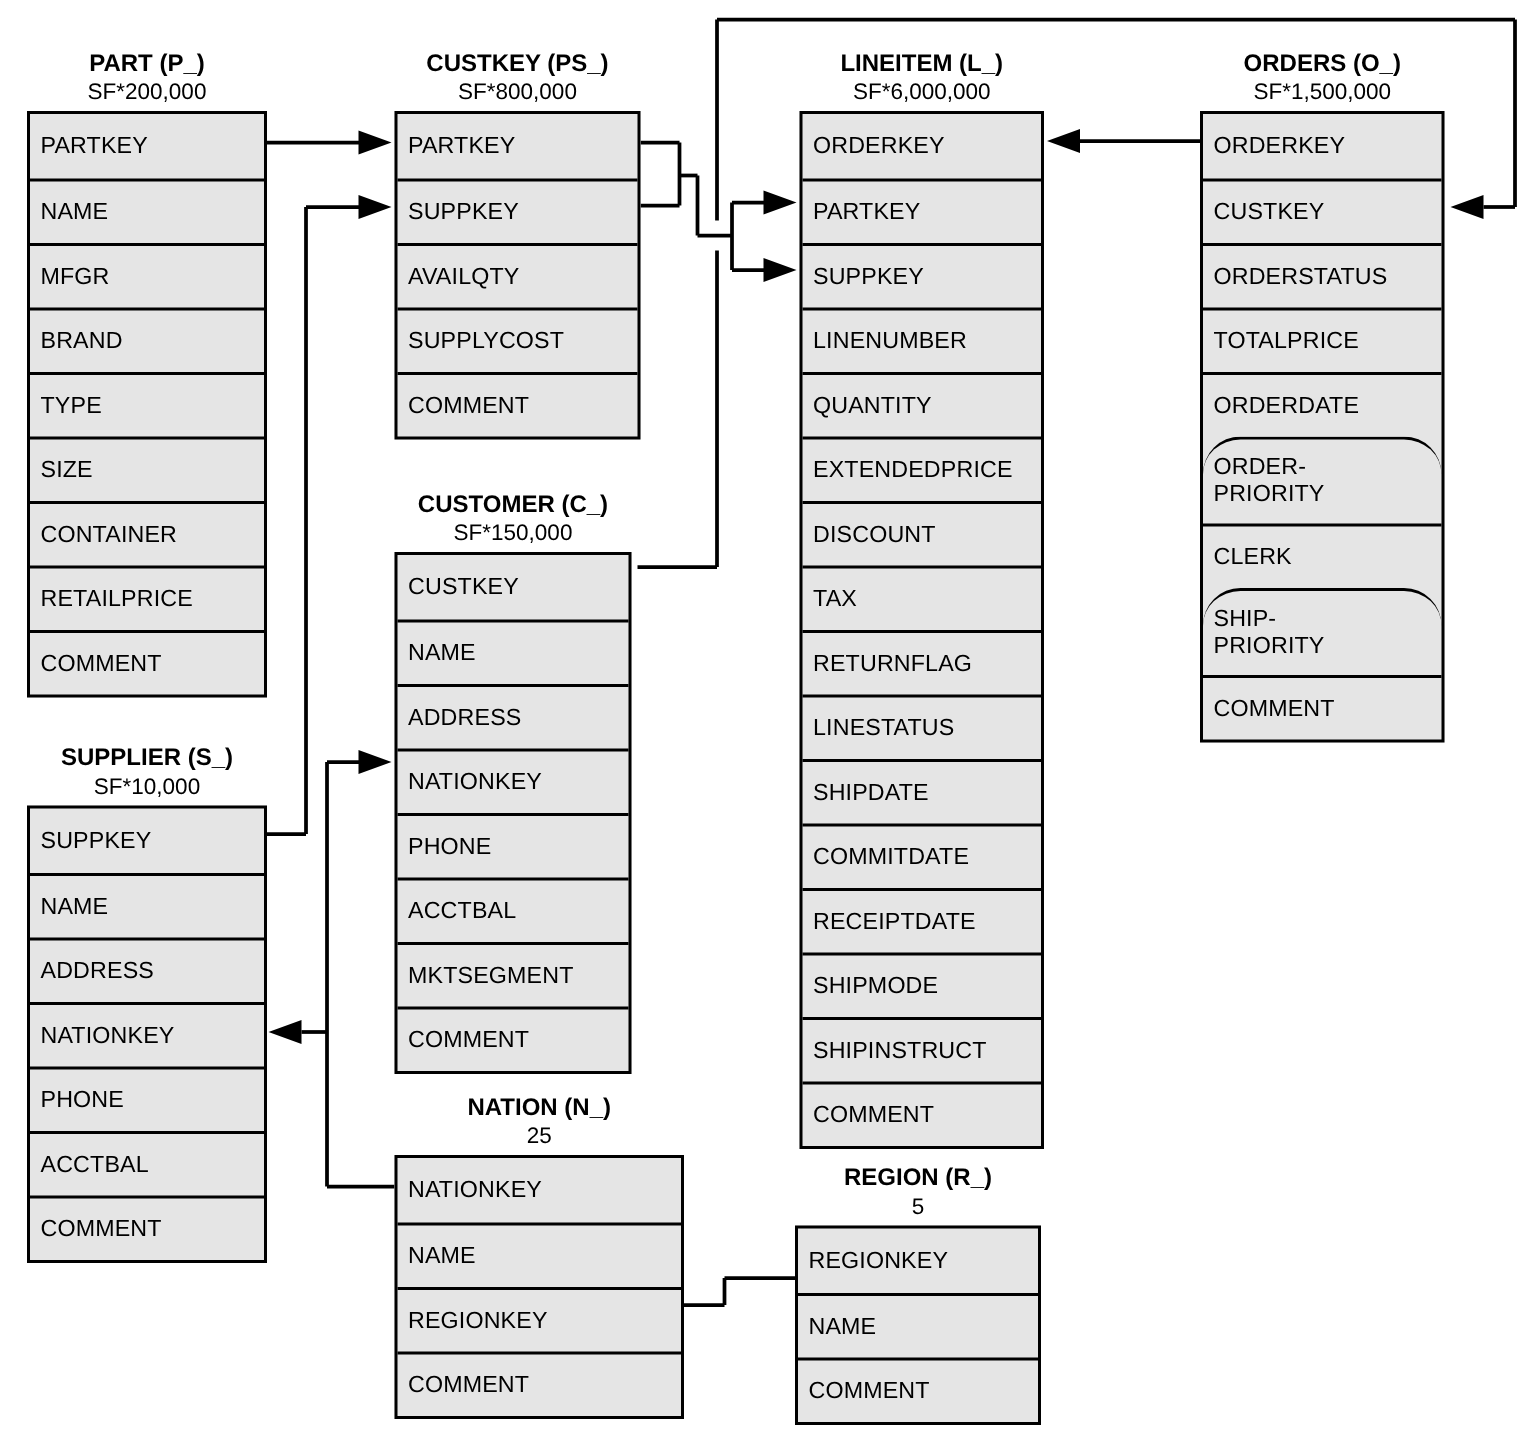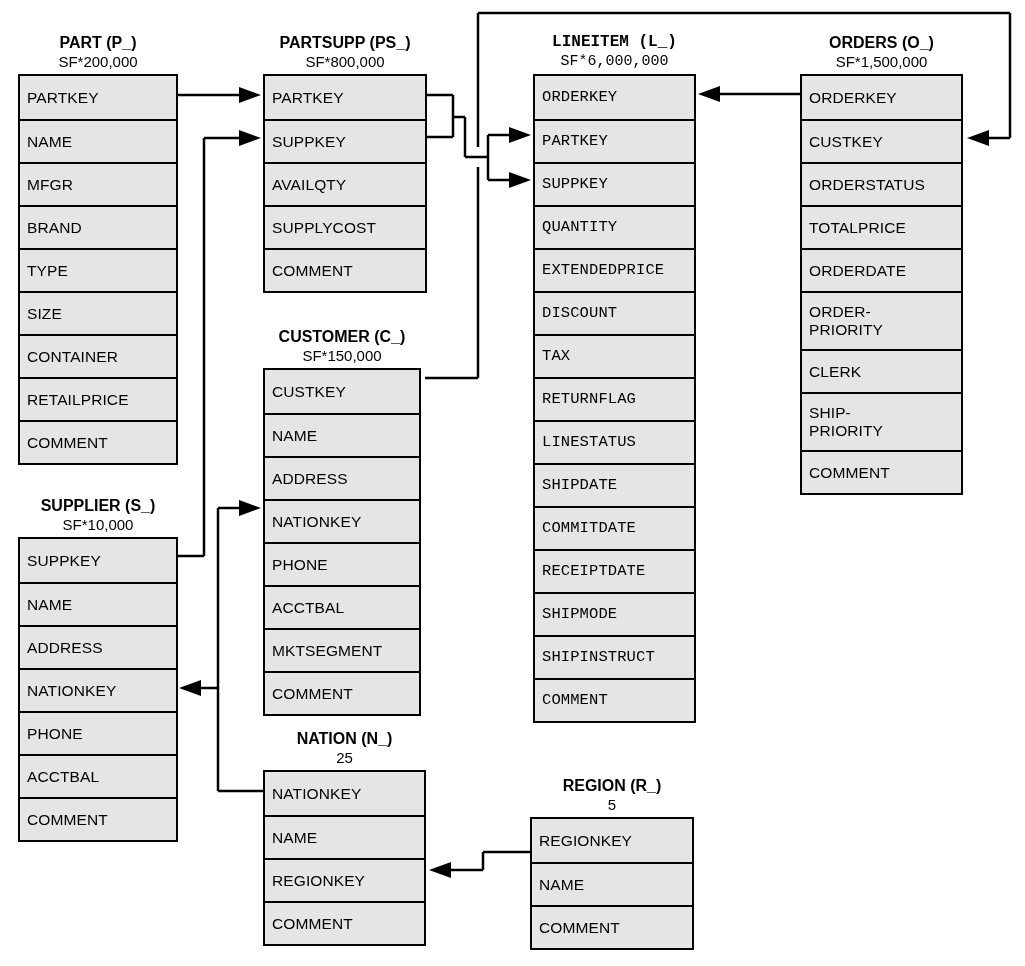--- a/index.html
+++ b/index.html
@@ -32,29 +32,29 @@
     height:43px;
     display:flex;align-items:center;
     padding-left:7px;padding-right:2px;
     font-size:15.5px;
     letter-spacing:0.1px;
     white-space:pre-line;
     line-height:1.15;
     overflow:hidden;
   }
   .row + .row{border-top:2.5px solid #000;}
-  .row.tall{height:58px;}
+  .row.tall{height:58px;border-radius:25px;}
   
   #t-part     {left:18px;  top:33px;  width:160px;}
   #t-partsupp {left:263px; top:33px;  width:164px;}
-  #t-lineitem {left:533px; top:33px;  width:163px;font-family:Liberation Mono, monospace;}
+  #t-lineitem {left:533px; top:33px;  width:163px;}
   #t-orders   {left:800px; top:33px;  width:163px;}
   #t-customer {left:263px; top:327px; width:158px;}
   #t-supplier {left:18px;  top:496px; width:160px;}
-  #t-nation   {left:263px; top:729px; width:163px;}
+  #t-nation   {left:263px; top:729px; width:193px;}
   #t-region   {left:530px; top:776px; width:164px;}
   #wires{position:absolute;left:0;top:0;}
 </style>
 </head>
 <body>
 
 <div class="stage">
 
   <svg id="wires" width="1025" height="966" viewBox="0 0 1025 966">
       <line x1="178" y1="95" x2="240" y2="95" stroke="#000000" stroke-width="2.5"></line>
@@ -105,38 +105,39 @@
         <div class="row">BRAND</div>
         <div class="row">TYPE</div>
         <div class="row">SIZE</div>
         <div class="row">CONTAINER</div>
         <div class="row">RETAILPRICE</div>
         <div class="row">COMMENT</div>
       </div>
   </div>
 
   <div class="table" id="t-partsupp">
-    <div class="tbl-title">PARTSUPP (PS_)</div>
+    <div class="tbl-title">CUSTKEY (PS_)</div>
     <div class="tbl-card">SF*800,000</div>
     <div class="tbl-box">
         <div class="row">PARTKEY</div>
         <div class="row">SUPPKEY</div>
         <div class="row">AVAILQTY</div>
         <div class="row">SUPPLYCOST</div>
         <div class="row">COMMENT</div>
       </div>
   </div>
 
   <div class="table" id="t-lineitem">
     <div class="tbl-title">LINEITEM (L_)</div>
     <div class="tbl-card">SF*6,000,000</div>
     <div class="tbl-box">
         <div class="row">ORDERKEY</div>
         <div class="row">PARTKEY</div>
         <div class="row">SUPPKEY</div>
+        <div class="row">LINENUMBER</div>
         <div class="row">QUANTITY</div>
         <div class="row">EXTENDEDPRICE</div>
         <div class="row">DISCOUNT</div>
         <div class="row">TAX</div>
         <div class="row">RETURNFLAG</div>
         <div class="row">LINESTATUS</div>
         <div class="row">SHIPDATE</div>
         <div class="row">COMMITDATE</div>
         <div class="row">RECEIPTDATE</div>
         <div class="row">SHIPMODE</div>

